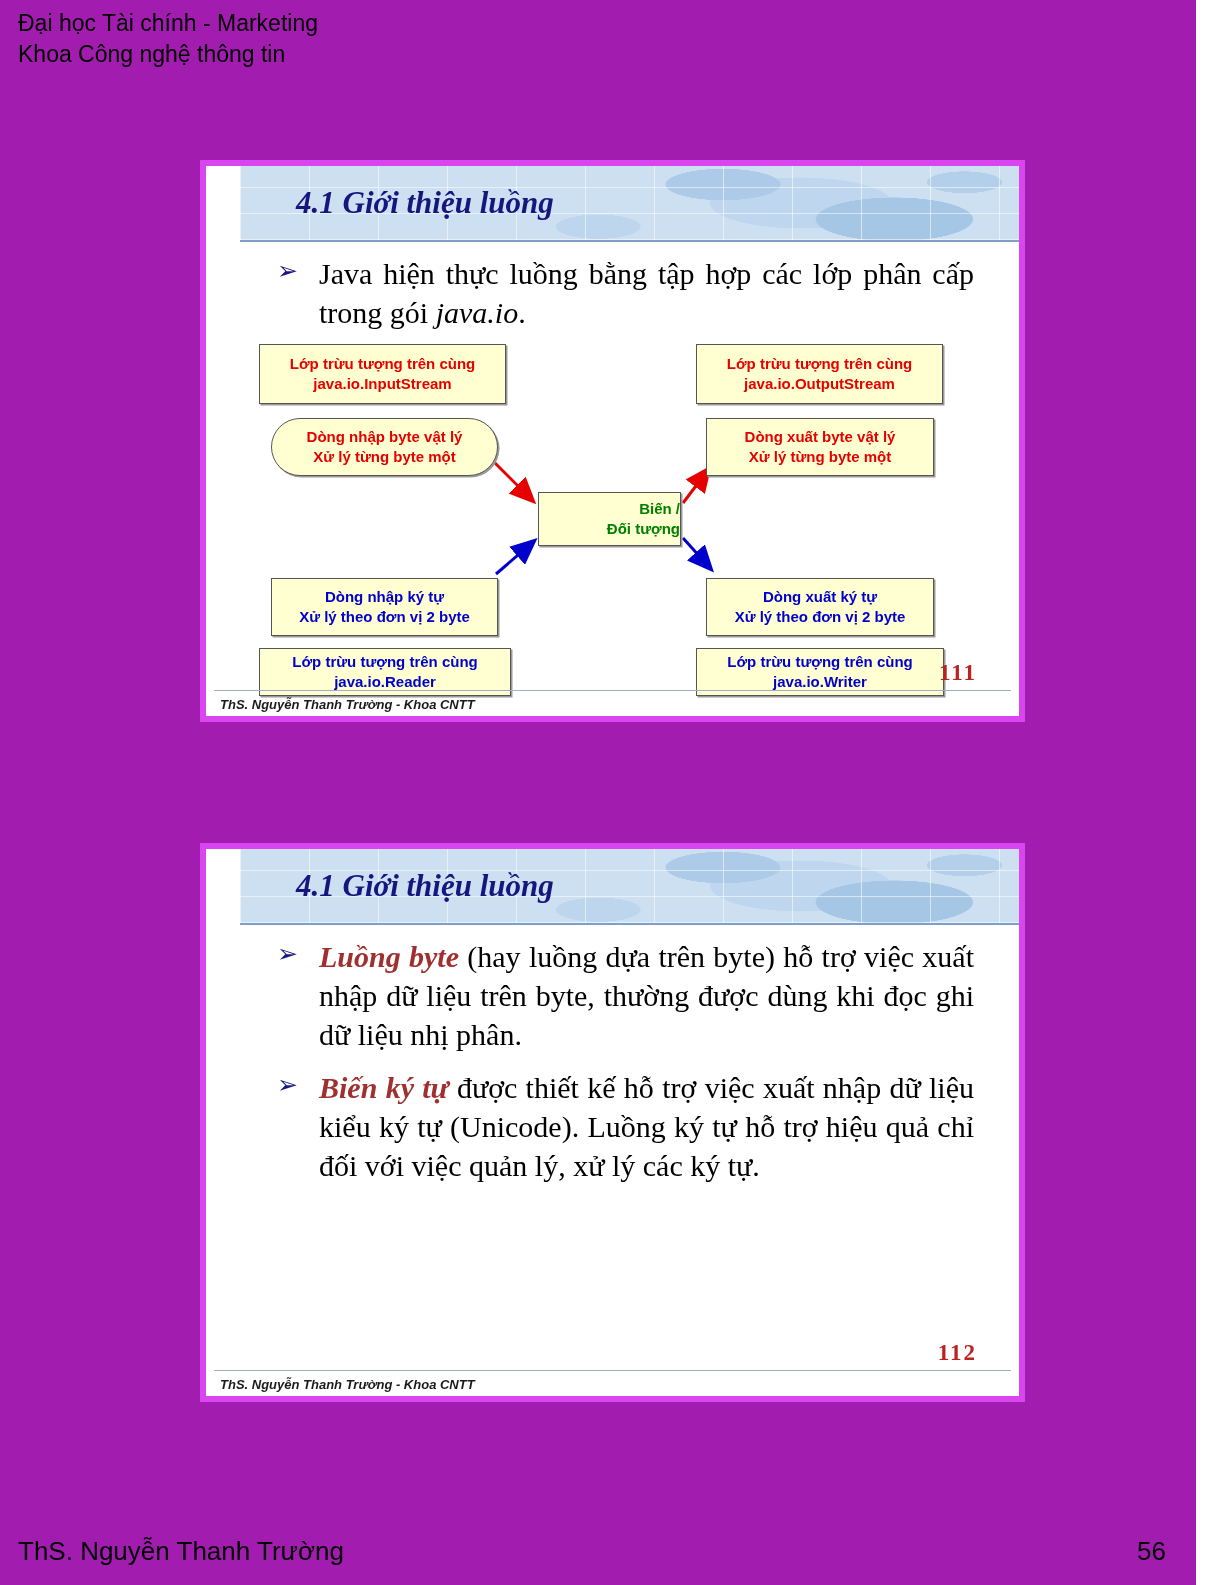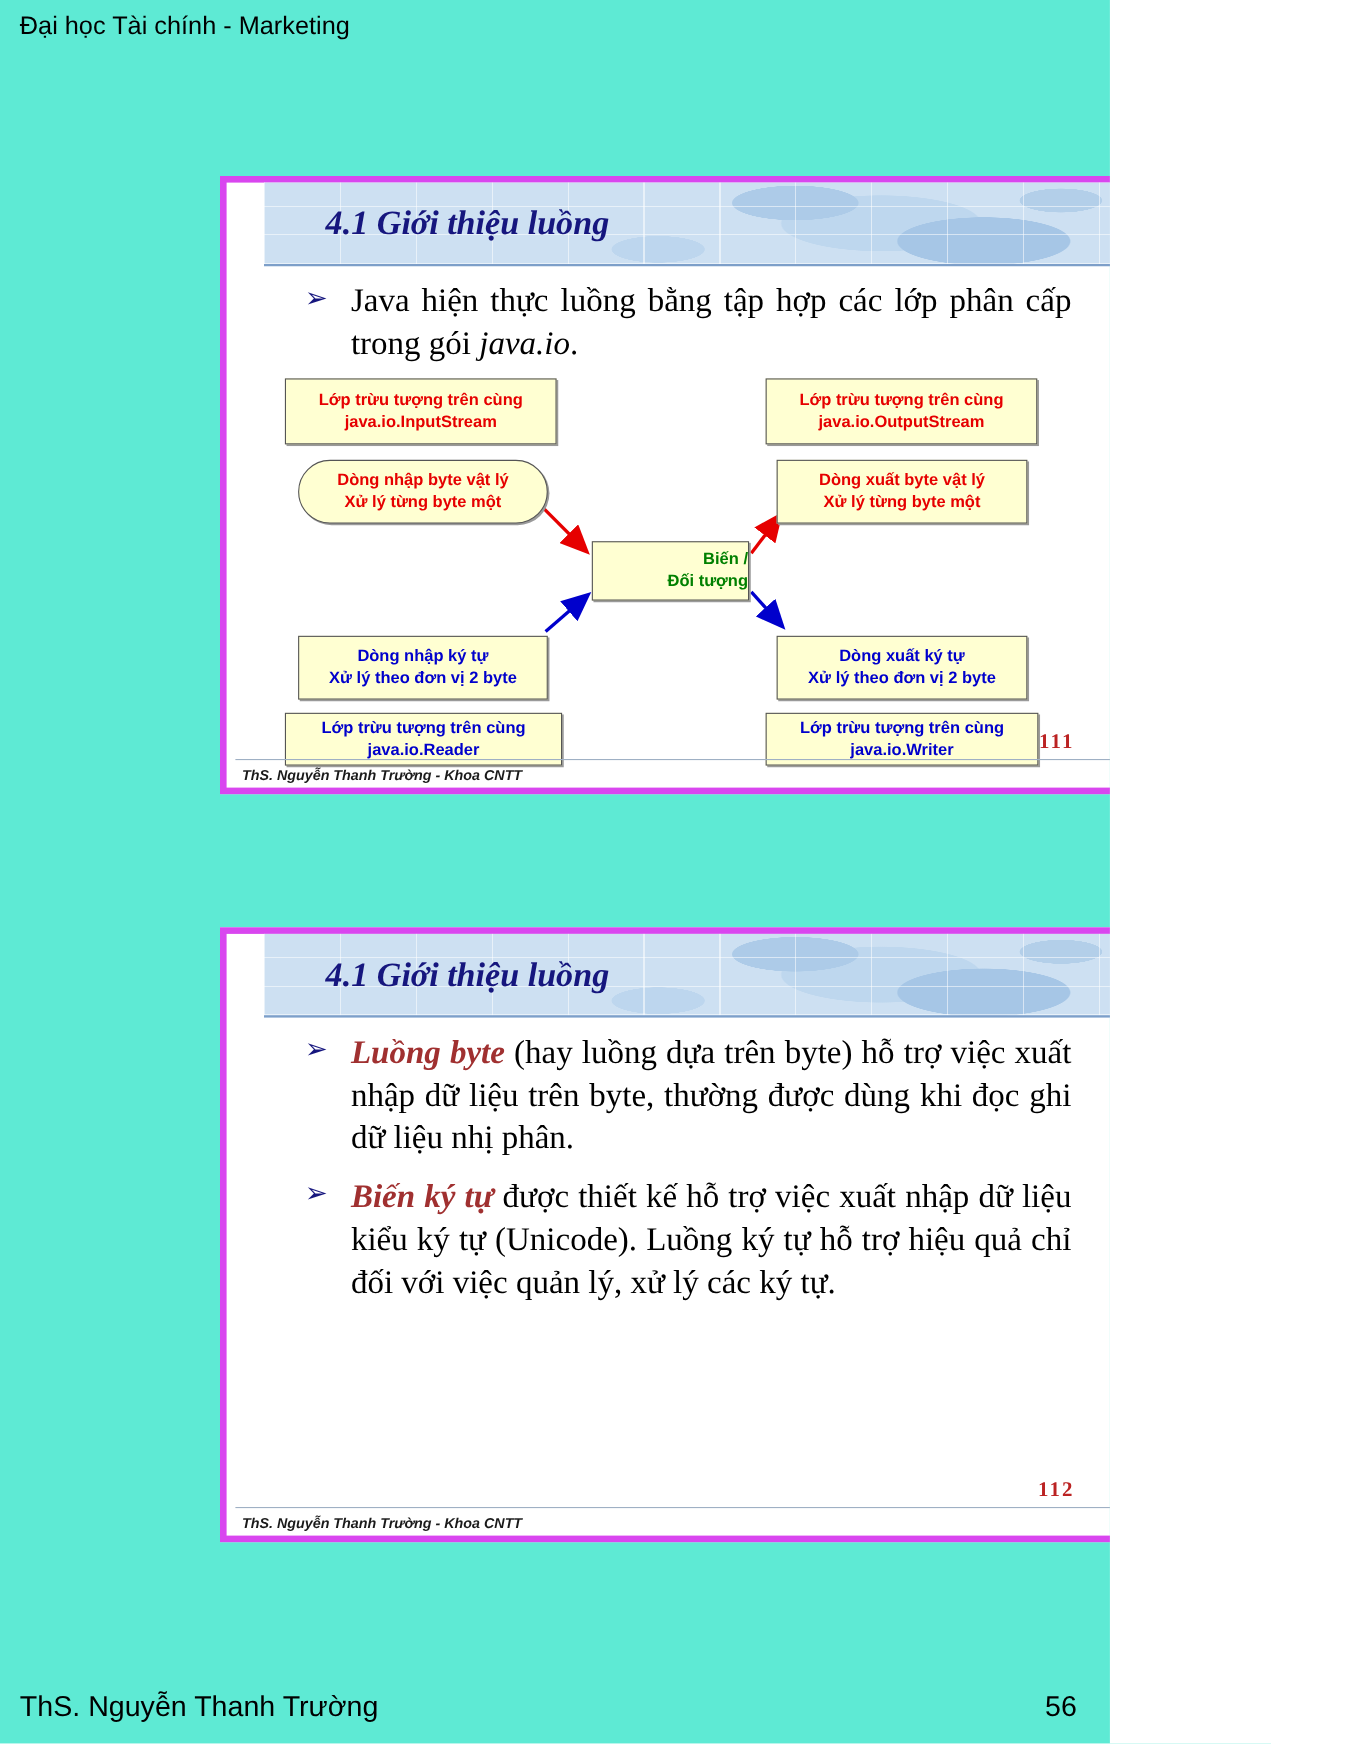--- a/index.html
+++ b/index.html
@@ -1,21 +1,21 @@
 <!DOCTYPE html>
 <html><head>
 <meta charset="utf-8">
 <style>
   * { box-sizing: border-box; }
   html, body { margin: 0; padding: 0; background: #ffffff; }
   .page {
     position: relative;
-    width: 1009px;
+    width: 1196px;
     height: 1585px;
-    background: #5eead4;
+    background: #a21caf;
     font-family: "Liberation Serif", serif;
     overflow: hidden;
   }
 
   
   .page-header {
     position: absolute;
     left: 18px; top: 8px;
     font-family: "Liberation Sans", sans-serif;
     font-size: 23px;
@@ -145,33 +145,34 @@
     font-family: "Liberation Sans", sans-serif;
     font-size: 13px;
     font-weight: bold;
     font-style: italic;
     color: #1a1a1a;
   }
   .slide-pagenum {
     position: absolute;
     right: 42px; bottom: 30px;
     font-family: "Liberation Serif", serif;
-    font-size: 19px;
+    font-size: 23px;
     font-weight: bold;
     color: #bb2222;
     letter-spacing: 2px;
   }
 </style>
 </head>
 <body>
 
 <div class="page">
 
   <div class="page-header">
     <div>Đại học Tài chính - Marketing</div>
+    <div>Khoa Công nghệ thông tin</div>
   </div>
 
   <div class="slide" id="slide1">
     <div class="slide-titlebar">
       <div></div>
       <h2 class="slide-title">4.1 Giới thiệu luồng</h2>
     </div>
 
     <div class="slide-content">
       <div class="bullet">

